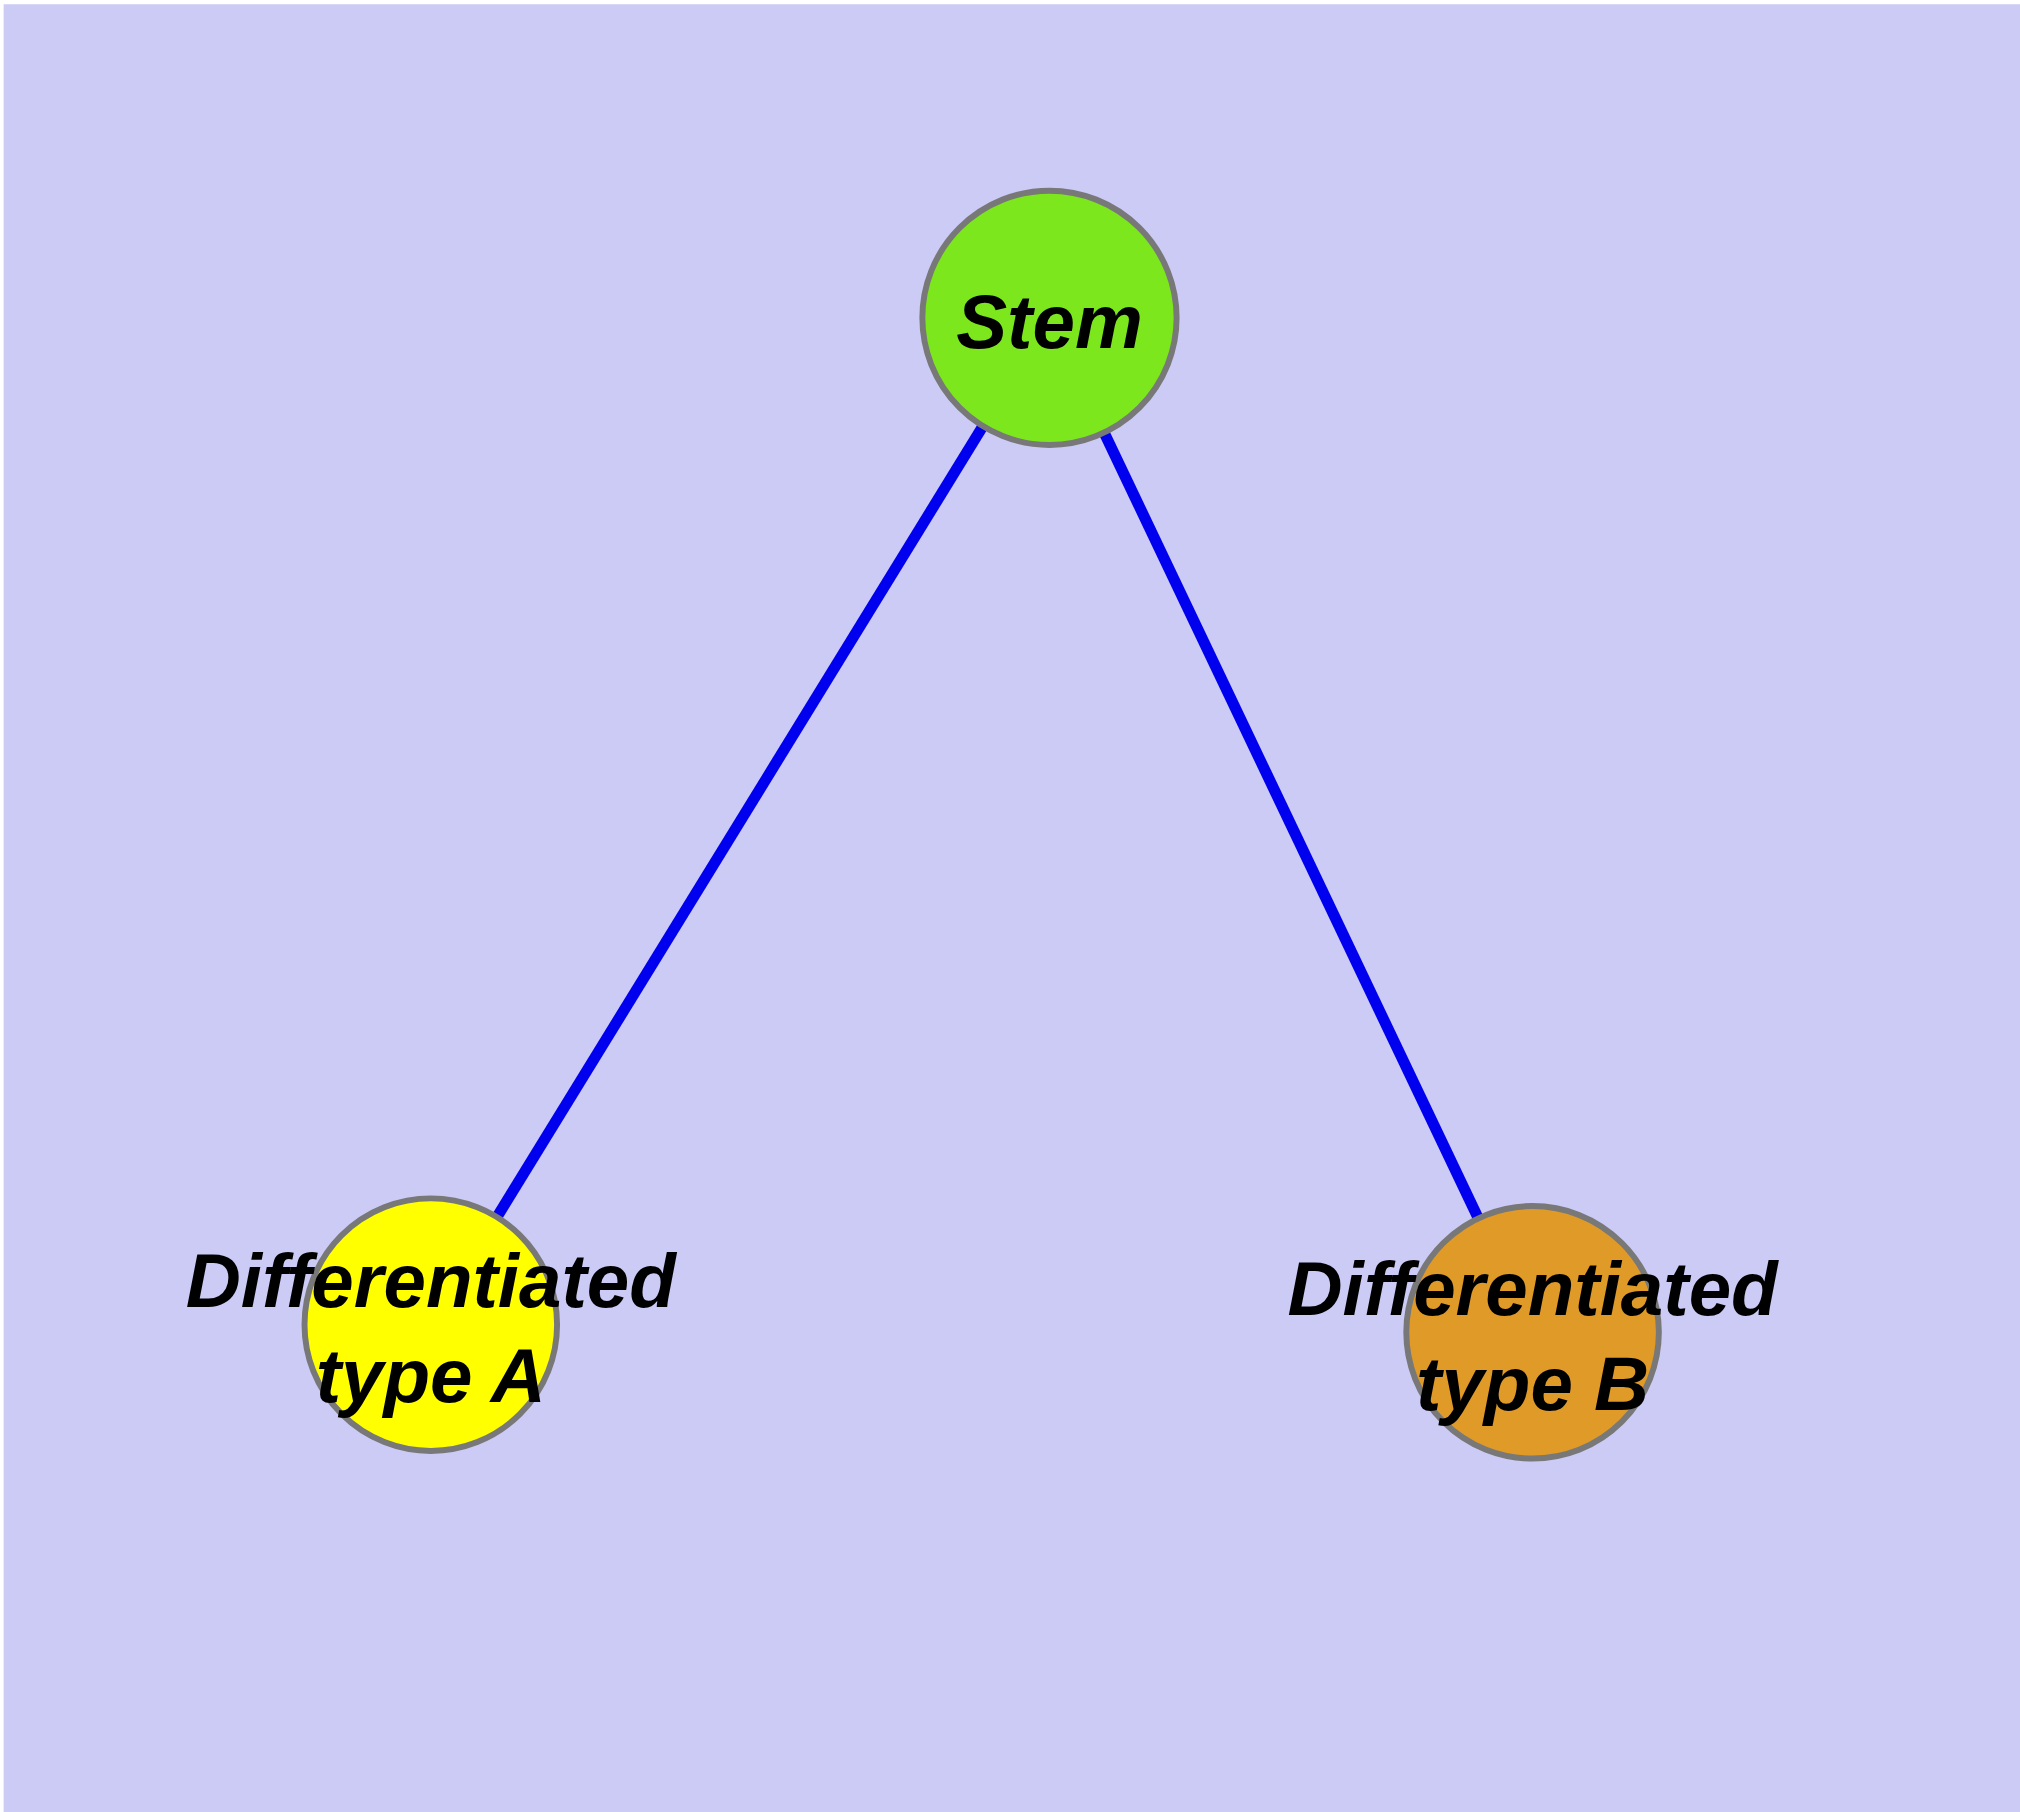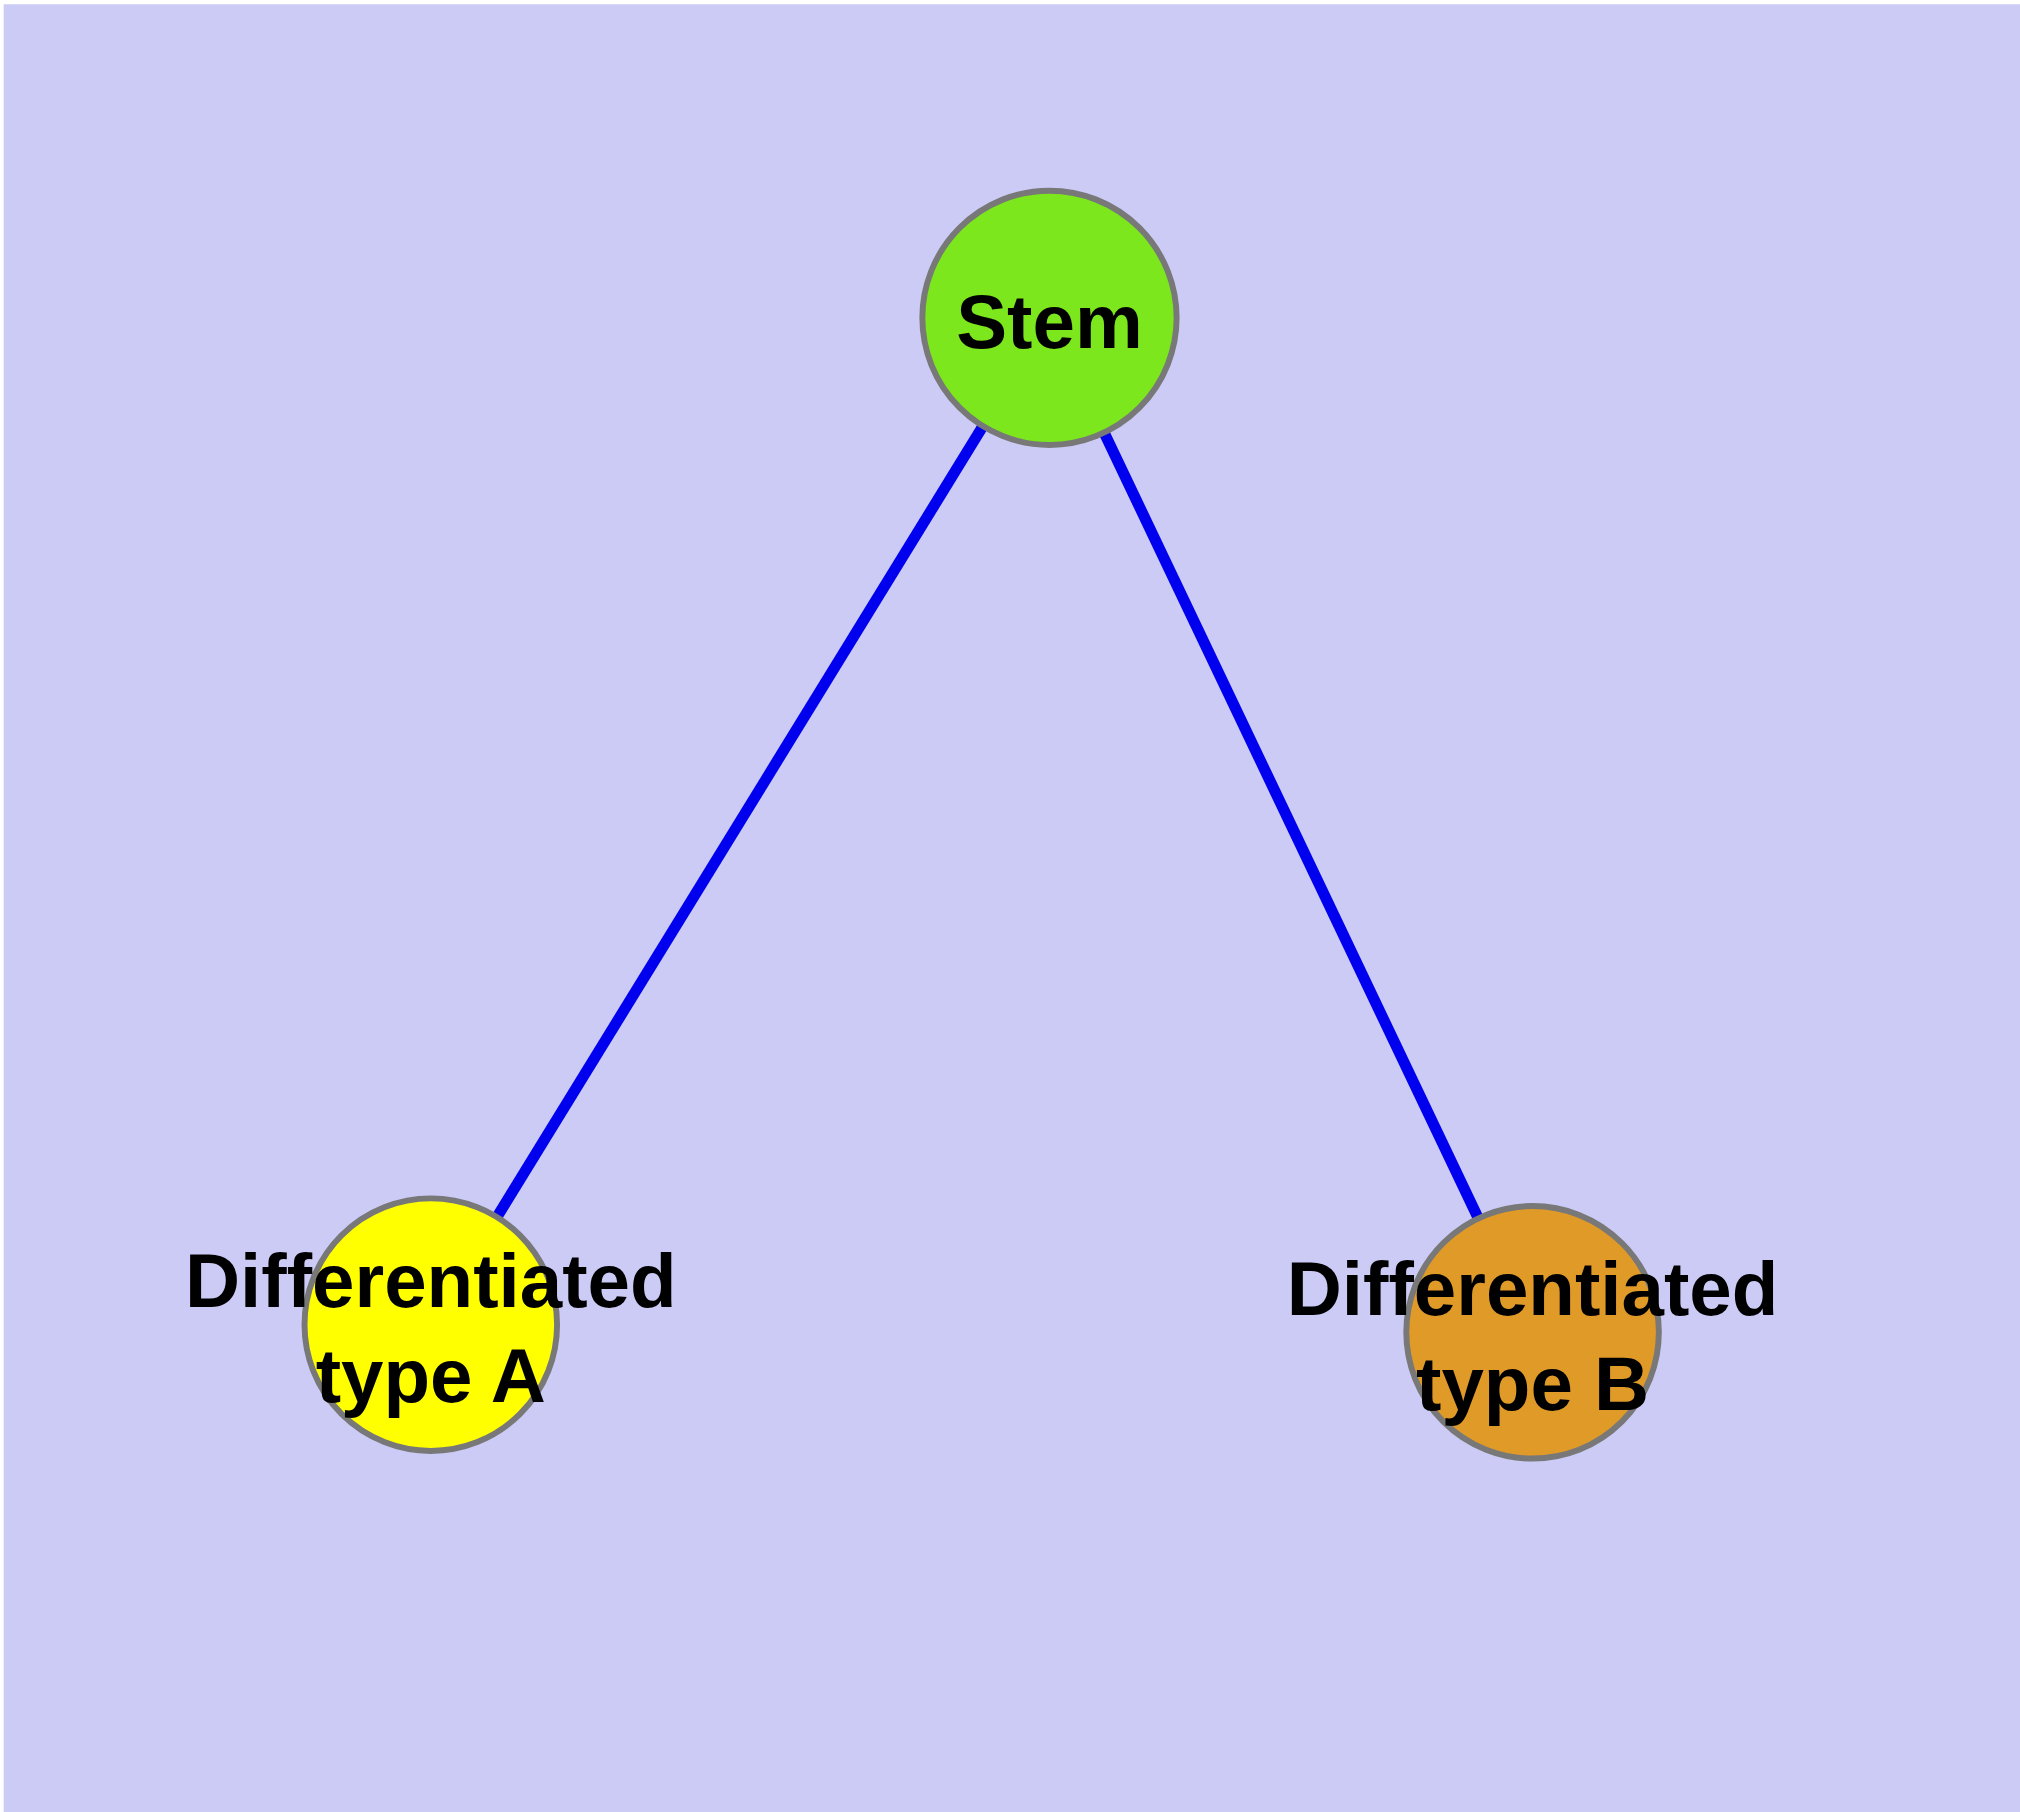--- a/index.html
+++ b/index.html
@@ -5,20 +5,21 @@
   html, body {
     margin: 0;
     padding: 0;
     background: #ffffff;
   }
   .page {
     position: relative;
     width: 2021px;
     height: 1812px;
     overflow: hidden;
+    font-style: italic;
   }
   svg.graph {
     display: block;
     width: 2021px;
     height: 1812px;
   }
   svg.graph text {
     font-family: "Liberation Sans", "DejaVu Sans", sans-serif;
   }
 </style>

